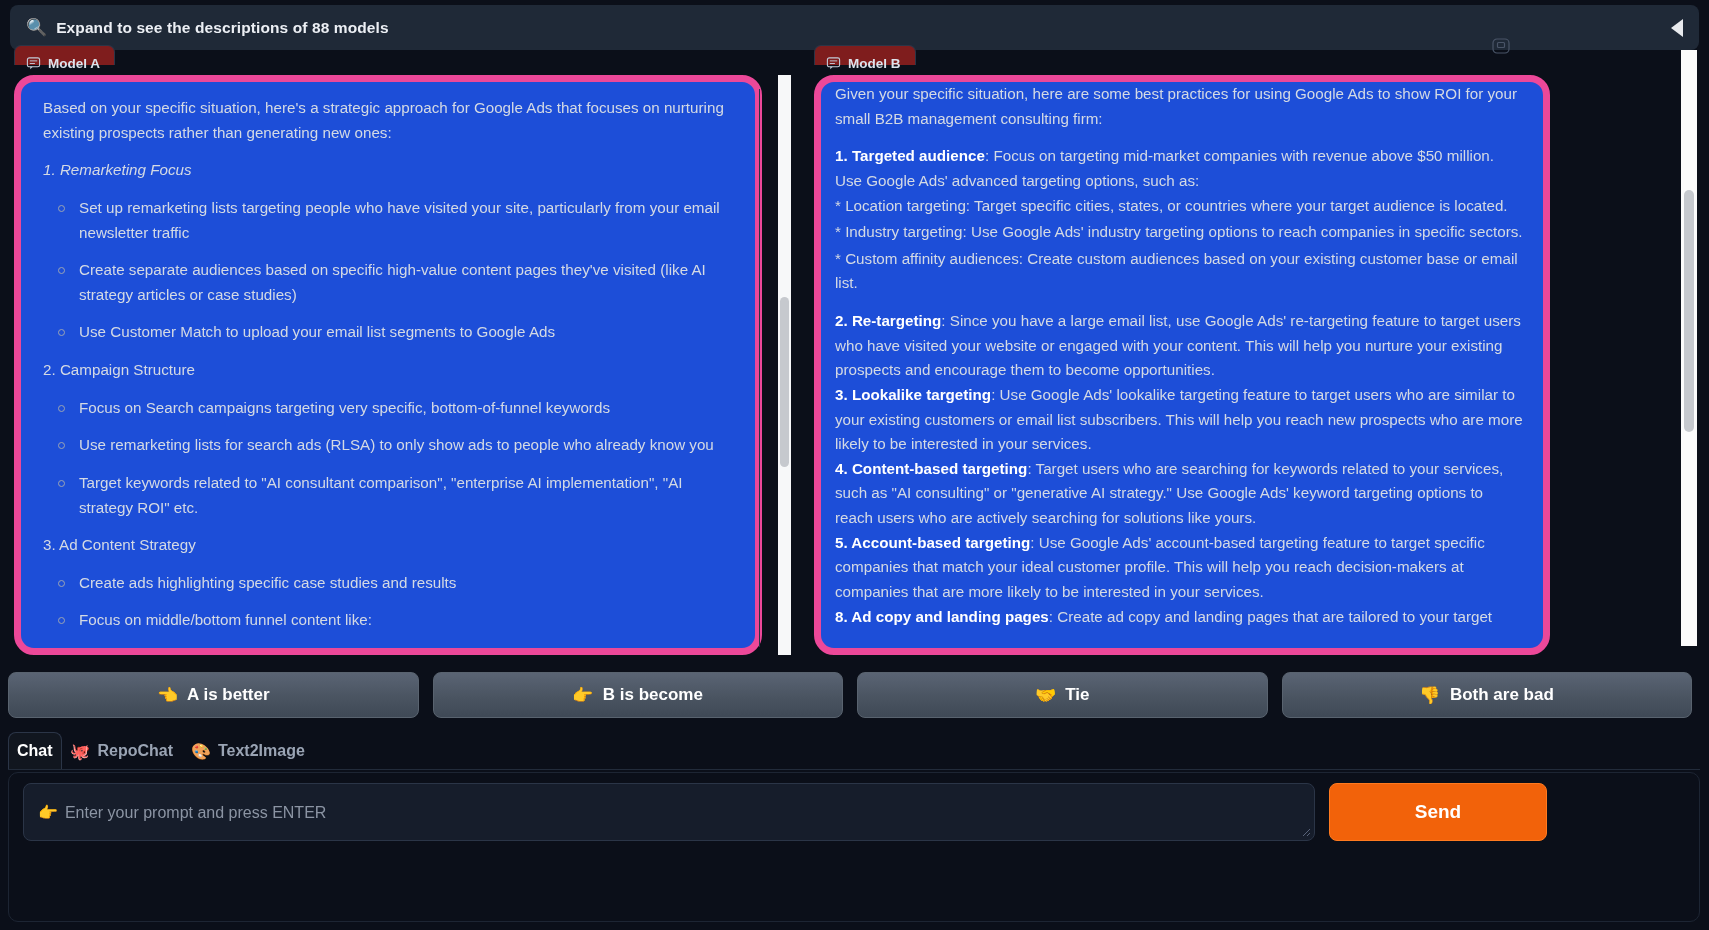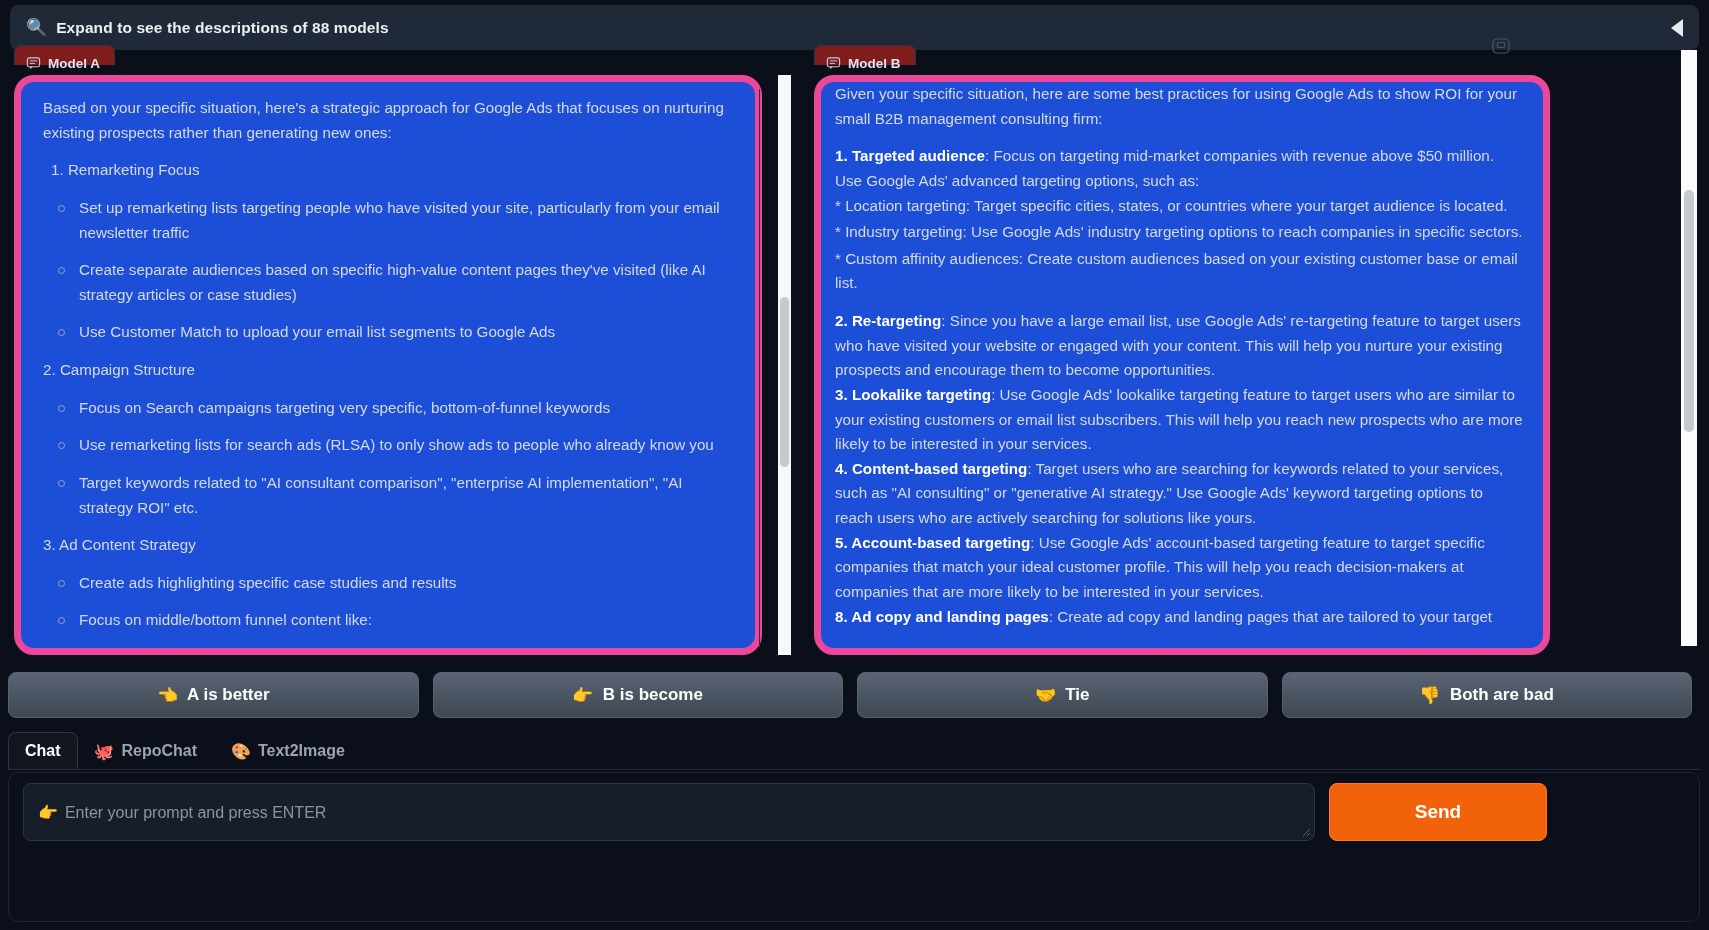--- a/index.html
+++ b/index.html
@@ -105,21 +105,21 @@
   }
   .vote-btn .emj { font-size: 17px; }
 
   
   .bottom-tabs {
     position: absolute; left: 8px; top: 732px; width: 1692px; height: 38px;
     display: flex; align-items: flex-end;
     border-bottom: 1px solid #222b3a;
   }
   .btab {
-    height: 37px; padding: 0 16px;
+    height: 37px; padding: 0 8px;
     display: flex; align-items: center; gap: 7px;
     color: #9aa4b4; font-size: 16px; font-weight: 600;
     cursor: pointer; background: transparent;
     border: 1px solid transparent; border-bottom: none;
     border-radius: 8px 8px 0 0;
   }
   .btab.active {
     color: #ffffff; font-weight: 700;
     background: #11161f; border-color: #2b3547;
   }
@@ -186,21 +186,21 @@
           <path d="M4.5 11.5 L4.5 14 L7.2 11.5 Z" fill="#c3cbd8"></path>
           <line x1="4" y1="5.2" x2="12" y2="5.2" stroke="#c3cbd8" stroke-width="1"></line>
           <line x1="4" y1="8" x2="9.5" y2="8" stroke="#c3cbd8" stroke-width="1"></line>
         </svg>
         <span>Model A</span>
       </div>
     </div>
     <div class="msg-box">
       <div class="msg-body" id="a-body">
           <div style="margin: 0px 0px 13px;">Based on your specific situation, here's a strategic approach for Google Ads that focuses on nurturing existing prospects rather than generating new ones:</div>
-          <div style="margin: 0px 8px 13px;">1. Remarketing Focus</div>
+          <div style="margin: 0px 0px 13px; font-style: italic;">1. Remarketing Focus</div>
           <div class="li1">Set up remarketing lists targeting people who have visited your site, particularly from your email newsletter traffic</div>
           <div class="li1">Create separate audiences based on specific high-value content pages they've visited (like AI strategy articles or case studies)</div>
           <div class="li1">Use Customer Match to upload your email list segments to Google Ads</div>
           <div style="margin: 0px 0px 13px;">2. Campaign Structure</div>
           <div class="li1">Focus on Search campaigns targeting very specific, bottom-of-funnel keywords</div>
           <div class="li1">Use remarketing lists for search ads (RLSA) to only show ads to people who already know you</div>
           <div class="li1">Target keywords related to "AI consultant comparison", "enterprise AI implementation", "AI strategy ROI" etc.</div>
           <div style="margin: 0px 0px 13px;">3. Ad Content Strategy</div>
           <div class="li1">Create ads highlighting specific case studies and results</div>
           <div class="li1">Focus on middle/bottom funnel content like:</div>

